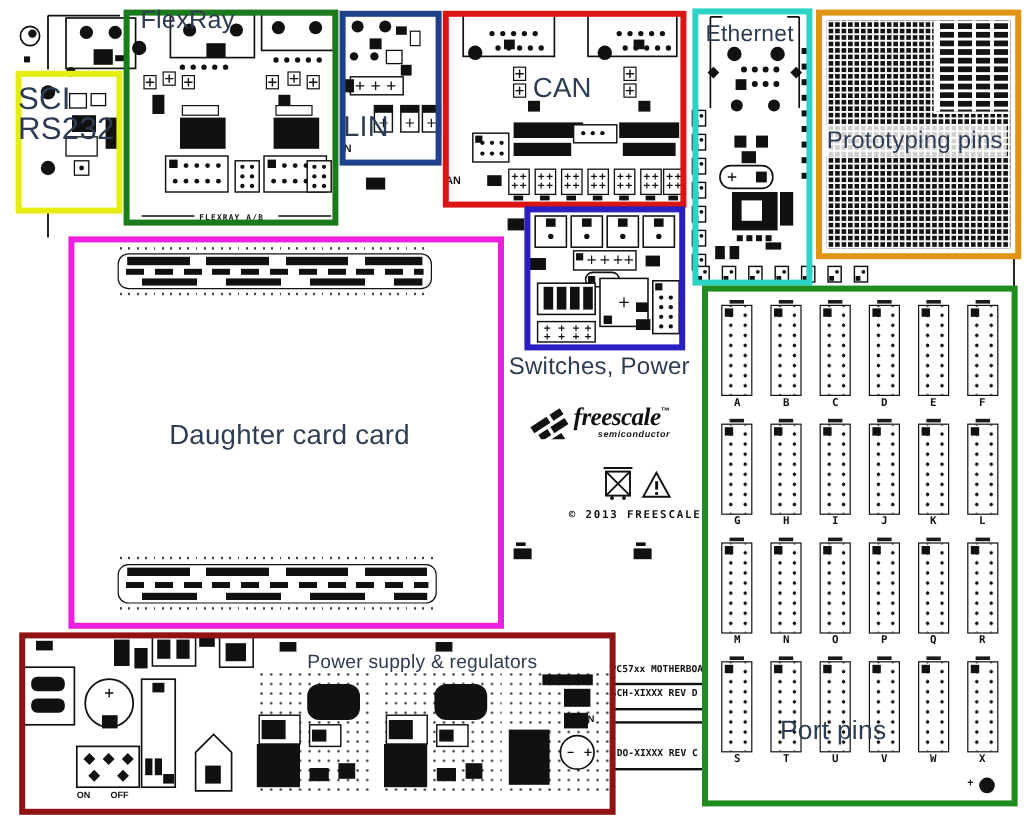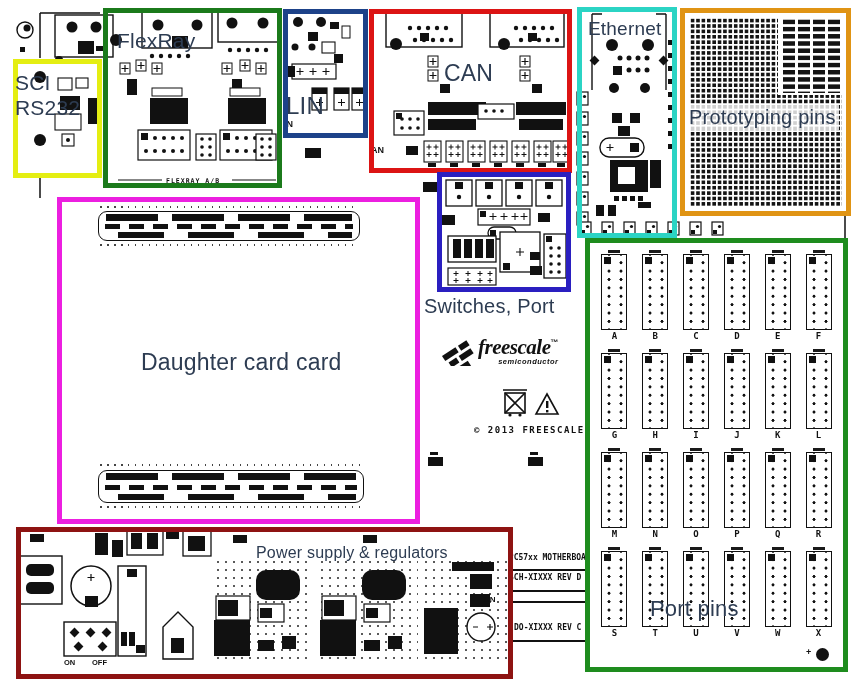--- a/index.html
+++ b/index.html
@@ -1,22 +1,22 @@
 <!DOCTYPE html>
 <html><head>
 <meta charset="utf-8">
 <style>
   *{margin:0;padding:0;box-sizing:border-box}
   html,body{width:855px;height:686px;background:#fff;overflow:hidden}
   body{position:relative;font-family:"Liberation Sans",sans-serif}
   #silk{position:absolute;left:0;top:0;z-index:1}
   .region-box{position:absolute;border:5px solid #000;background:transparent;z-index:2}
   .rlabel{position:absolute;color:#2d3c52;z-index:4;white-space:nowrap;letter-spacing:.2px;line-height:1.2}
-  .lbl-sci{left:15px;top:70px;font-size:21px;line-height:25px}
-  .lbl-flexray{left:117px;top:28px;font-size:21px}
+  .lbl-sci{left:15px;top:70px;font-size:26px;line-height:25px}
+  .lbl-flexray{left:117px;top:4px;font-size:21px}
   .lbl-lin{left:286px;top:92px;font-size:24px}
   .lbl-can{left:444px;top:60px;font-size:23px}
   .lbl-eth{left:588px;top:18px;font-size:19px}
   .lbl-proto{left:686px;top:104px;font-size:20px;background:rgba(255,255,255,.8);padding:1px 3px}
   .lbl-sw{left:424px;top:294px;font-size:20px;line-height:25px}
   .lbl-dc{left:141px;top:349px;font-size:23px}
   .lbl-pwr{left:256px;top:543px;font-size:16px}
   .lbl-pins{left:650px;top:596px;font-size:22px}
   
   .proto-grid{position:absolute;inset:4px;background-color:#141414;z-index:1;
@@ -621,17 +621,17 @@
 <div class="rlabel lbl-sci">
   <div>SCI</div>
     <div>RS232</div>
 </div>
 <div class="rlabel lbl-flexray">FlexRay</div>
 <div class="rlabel lbl-lin">LIN</div>
 <div class="rlabel lbl-can">CAN</div>
 <div class="rlabel lbl-eth">Ethernet</div>
 <div class="rlabel lbl-proto">Prototyping pins</div>
 <div class="rlabel lbl-sw">
-  <div>Switches, Port</div>
+  <div>Switches, Power</div>
 </div>
 <div class="rlabel lbl-dc">Daughter card card</div>
 <div class="rlabel lbl-pwr">Power supply &amp; regulators</div>
 <div class="rlabel lbl-pins">Port pins</div>
 
 </body></html>

